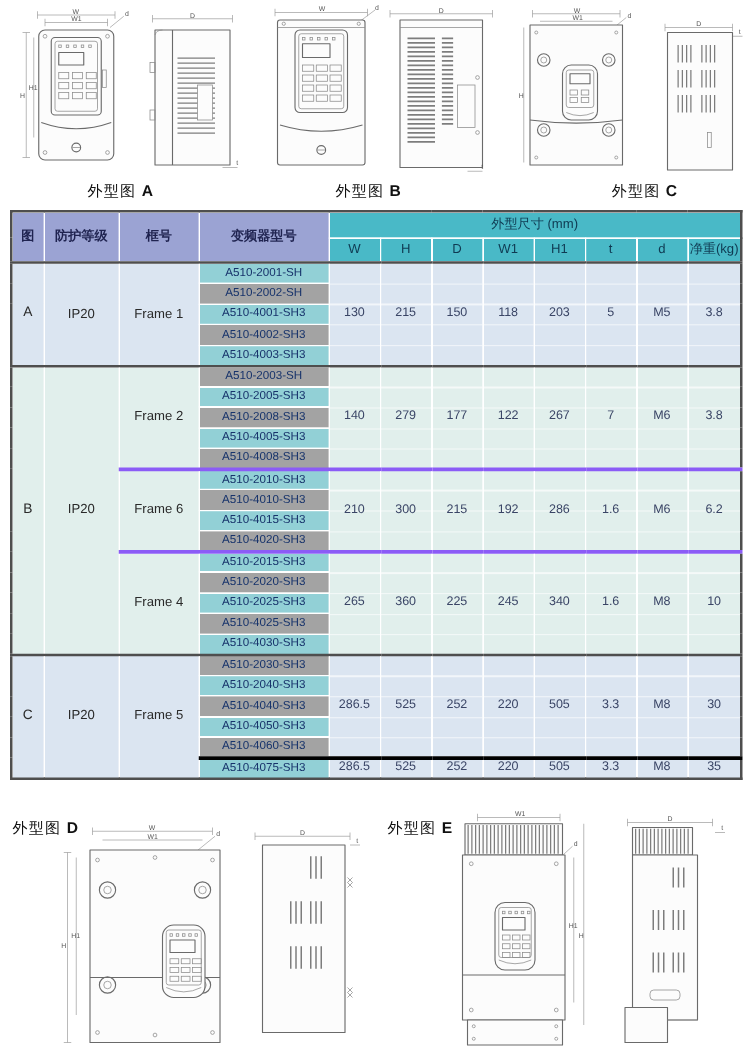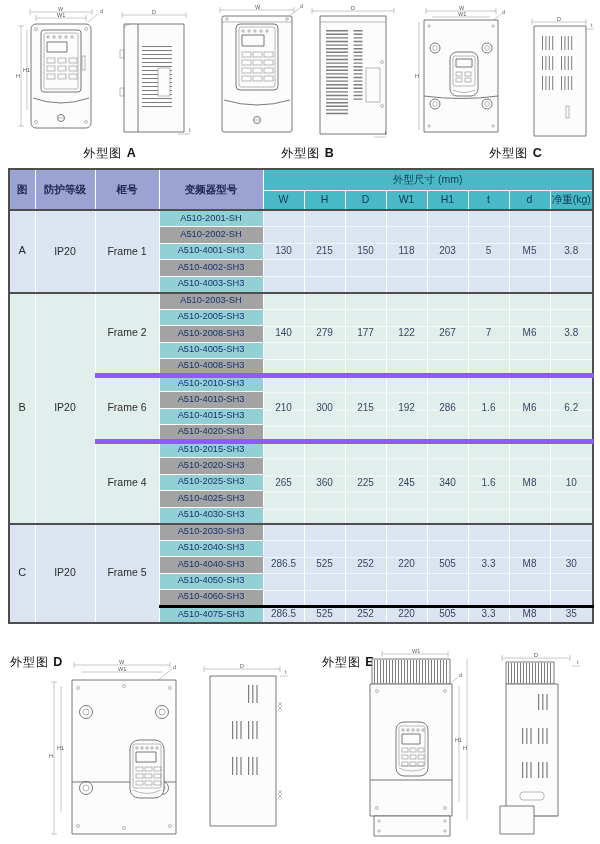--- a/index.html
+++ b/index.html
@@ -40,21 +40,21 @@
   .prot-cell{font-size:10.5px;color:#2a2a2a;border-right:1px solid #b9c2cf;}
   .frame-cell{font-size:10.5px;color:#2a2a2a;border-right:1px solid #b9c2cf;}
   .model-cell{font-size:9.3px;color:#17336b;}
   .model-teal{background:#92d0d6;}
   .model-blue{background:#a3a3a3;}
   .spec-cell{
     font-size:10px;color:#3a4566;
     background-image:repeating-linear-gradient(to bottom,rgba(255,255,255,0) 0px,rgba(255,255,255,0) 15.5px,rgba(255,255,255,.65) 15.5px,rgba(255,255,255,.65) 16.5px);
   }
   #table-host tbody tr.group-start td{border-top:2px solid #4e4e4e;}
-  #table-host tbody tr.frame-start td{border-top:5px solid #8b5cf6;}
+  #table-host tbody tr.frame-start td{border-top:3px solid #8b5cf6;}
   #table-host tbody tr.spec-start td{border-top:3px solid #000000;margin-left:32px;}
 </style>
 </head>
 <body>
 
 <svg class="draw abs" style="left:16px;top:6px;" width="92" height="132" viewBox="0 0 92 132">
   <line class="dm" x1="14" y1="6" x2="76" y2="6"></line>
     <line class="dm" x1="14" y1="3" x2="14" y2="9"></line>
     <line class="dm" x1="76" y1="3" x2="76" y2="9"></line>
   <text class="dt" x="42" y="5">W</text>
@@ -212,22 +212,22 @@
   <rect class="ln fill" x="10" y="8" width="52" height="110"></rect>
   <line class="hatch" x1="18" y1="25" x2="31" y2="25" stroke-width="14" stroke-dasharray="1,2.4"></line>
   <line class="hatch" x1="37" y1="25" x2="50" y2="25" stroke-width="14" stroke-dasharray="1,2.4"></line>
   <line class="hatch" x1="18" y1="45" x2="31" y2="45" stroke-width="14" stroke-dasharray="1,2.4"></line>
   <line class="hatch" x1="37" y1="45" x2="50" y2="45" stroke-width="14" stroke-dasharray="1,2.4"></line>
   <line class="hatch" x1="18" y1="65" x2="31" y2="65" stroke-width="14" stroke-dasharray="1,2.4"></line>
   <line class="hatch" x1="37" y1="65" x2="50" y2="65" stroke-width="14" stroke-dasharray="1,2.4"></line>
   <rect class="th" x="42" y="88" width="3" height="12"></rect>
 </svg>
 
-<div class="fig-label abs" style="left:70px;top:145px;width:80px;text-align:center;"><span>外型图</span> <b>A</b></div>
-<div class="fig-label abs" style="left:268px;top:145px;width:80px;text-align:center;"><span>外型图</span> <b>B</b></div>
+<div class="fig-label abs" style="left:70px;top:145px;width:80px;text-align:left;"><span>外型图</span> <b>A</b></div>
+<div class="fig-label abs" style="left:255px;top:145px;width:80px;text-align:center;"><span>外型图</span> <b>B</b></div>
 <div class="fig-label abs" style="left:476px;top:145px;width:80px;text-align:center;"><span>外型图</span> <b>C</b></div>
 
 <div id="table-host" class="abs" style="left:8px;top:168px;width:584px;">
     <table>
       <colgroup>
         <col style="width: 26px;">
         <col style="width: 60px;">
         <col style="width: 64px;">
         <col style="width: 104px;">
         <col style="width: 41px;">
@@ -462,21 +462,21 @@
   <line class="hatch" x1="36" y1="66" x2="48" y2="66" stroke-width="18" stroke-dasharray="1.2,3"></line>
   <line class="hatch" x1="52" y1="66" x2="64" y2="66" stroke-width="18" stroke-dasharray="1.2,3"></line>
   <line class="hatch" x1="36" y1="102" x2="48" y2="102" stroke-width="18" stroke-dasharray="1.2,3"></line>
   <line class="hatch" x1="52" y1="102" x2="64" y2="102" stroke-width="18" stroke-dasharray="1.2,3"></line>
   <path class="th" d="M82,38 l4,4 l-4,4"></path>
     <path class="th" d="M86,38 l-4,4 l4,4"></path>
   <path class="th" d="M82,126 l4,4 l-4,4"></path>
     <path class="th" d="M86,126 l-4,4 l4,4"></path>
 </svg>
 
-<div class="fig-label abs" style="left:322px;top:654px;"><span>外型图</span> <b>E</b></div>
+<div class="fig-label abs" style="left:310px;top:654px;"><span>外型图</span> <b>E</b></div>
 
 <svg class="draw abs" style="left:352px;top:650px;" width="130" height="192" viewBox="0 0 130 192">
   <line class="dm" x1="30" y1="4" x2="96" y2="4"></line>
     <line class="dm" x1="30" y1="1" x2="30" y2="7"></line>
     <line class="dm" x1="96" y1="1" x2="96" y2="7"></line>
   <text class="dt" x="60" y="3">W1</text>
   <rect class="ln fill" x="20" y="9" width="78" height="25"></rect>
   <line class="hatch" x1="22" y1="21.5" x2="96" y2="21.5" stroke-width="23" stroke-dasharray="1,2"></line>
   <line class="dm" x1="94" y1="38" x2="106" y2="27"></line>
     <text class="dt" x="107" y="27">d</text>

